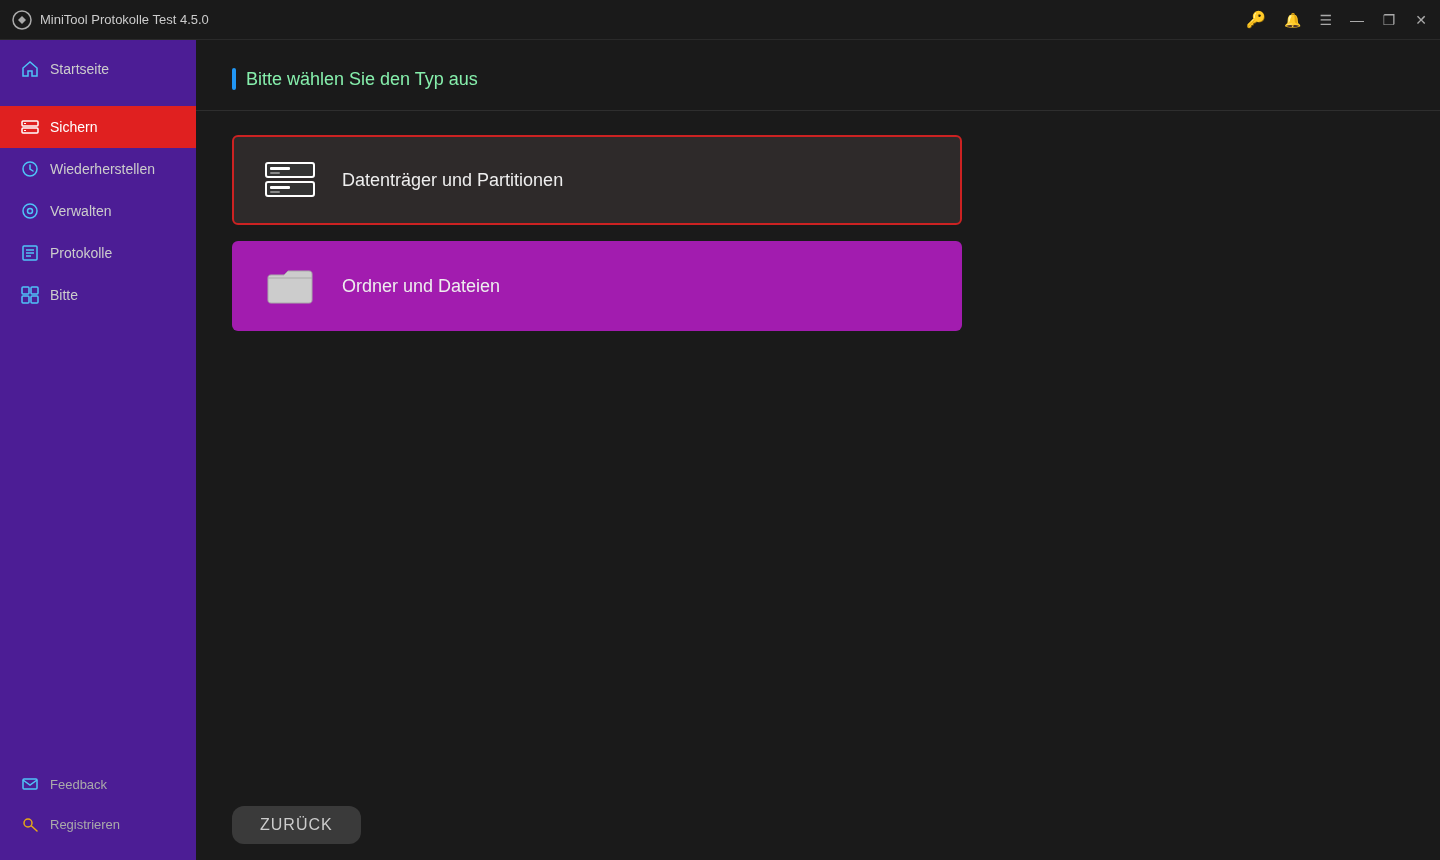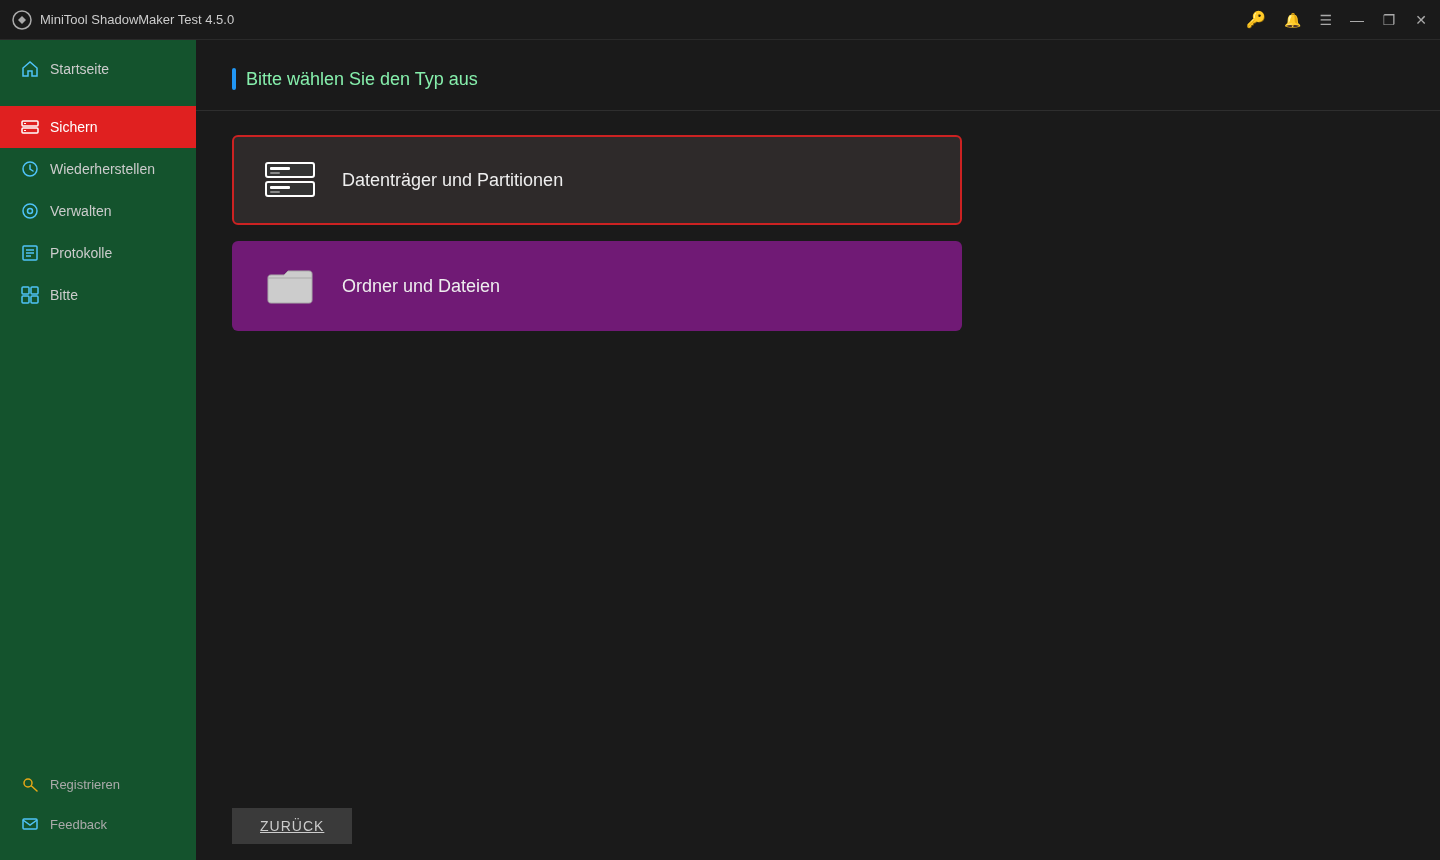--- a/index.html
+++ b/index.html
@@ -65,21 +65,21 @@
     
     .main-layout {
       display: flex;
       flex: 1;
       overflow: hidden;
     }
 
     
     .sidebar {
       width: 196px;
-      background: #14532d;
+      background: #4c1d95;
       display: flex;
       flex-direction: column;
       flex-shrink: 0;
     }
     .sidebar-nav {
       flex: 1;
       padding-top: 8px;
     }
     .sidebar-item {
       display: flex;
@@ -155,21 +155,21 @@
       display: flex;
       flex-direction: column;
       gap: 16px;
       overflow-y: auto;
     }
 
     
     .option-card {
       width: 730px;
       height: 90px;
-      background: #701a75;
+      background: #a21caf;
       border-radius: 6px;
       display: flex;
       align-items: center;
       padding: 0 28px;
       gap: 24px;
       cursor: pointer;
       border: 2px solid transparent;
     }
     .option-card.selected {
       border: 2px solid #cc2222;
@@ -192,43 +192,42 @@
     .content-footer {
       padding: 16px 36px;
       display: flex;
       align-items: center;
     }
     .btn-back {
       background: #3a3a3a;
       color: #cccccc;
       border: none;
       padding: 10px 28px;
-      font-size: 14px;
+      font-size: 16px;
       letter-spacing: 1px;
       cursor: pointer;
-      border-radius: 0;
+      border-radius: 12px;
       text-transform: uppercase;
-      text-decoration: underline;
     }
 
     
     svg { display: block; }
   </style>
 </head>
 <body>
 
 <div class="title-bar">
   <div class="title-bar-left">
     <div class="title-bar-logo">
       <svg width="20" height="20" viewBox="0 0 20 20">
         <circle cx="10" cy="10" r="9" fill="none" stroke="#aaaaaa" stroke-width="1.5"></circle>
         <path d="M6 10 L10 6 L14 10 L10 14 Z" fill="#aaaaaa"></path>
       </svg>
     </div>
-    <span class="title-bar-title">MiniTool ShadowMaker Test 4.5.0</span>
+    <span class="title-bar-title">MiniTool Protokolle Test 4.5.0</span>
   </div>
   <div class="title-bar-controls">
     <span class="title-bar-icon" style="color:#e6a817; font-size:16px;">🔑</span>
     <span class="title-bar-icon">🔔</span>
     <span class="title-bar-icon">☰</span>
     <span class="title-bar-btn">—</span>
     <span class="title-bar-btn">❐</span>
     <span class="title-bar-btn">✕</span>
   </div>
 </div>
@@ -302,34 +301,34 @@
           </svg>
         </div>
         <span class="sidebar-label">Bitte</span>
       </div>
     </nav>
 
     <div class="sidebar-bottom">
       <div class="sidebar-bottom-item">
         <div class="sidebar-icon">
           <svg width="16" height="16" viewBox="0 0 16 16" fill="none">
+            <rect x="1" y="3" width="14" height="10" rx="1" stroke="#4fc3f7" stroke-width="1.5"></rect>
+            <polyline points="1,4 8,9 15,4" stroke="#4fc3f7" stroke-width="1.5" fill="none"></polyline>
+          </svg>
+        </div>
+        <span>Feedback</span>
+      </div>
+      <div class="sidebar-bottom-item">
+        <div class="sidebar-icon">
+          <svg width="16" height="16" viewBox="0 0 16 16" fill="none">
             <circle cx="6" cy="7" r="4" stroke="#e6a817" stroke-width="1.5"></circle>
             <line x1="9.5" y1="10" x2="15" y2="15" stroke="#e6a817" stroke-width="1.5" stroke-linecap="round"></line>
           </svg>
         </div>
         <span>Registrieren</span>
-      </div>
-      <div class="sidebar-bottom-item">
-        <div class="sidebar-icon">
-          <svg width="16" height="16" viewBox="0 0 16 16" fill="none">
-            <rect x="1" y="3" width="14" height="10" rx="1" stroke="#4fc3f7" stroke-width="1.5"></rect>
-            <polyline points="1,4 8,9 15,4" stroke="#4fc3f7" stroke-width="1.5" fill="none"></polyline>
-          </svg>
-        </div>
-        <span>Feedback</span>
       </div>
     </div>
   </div>
 
   <div class="content">
 
     <div class="content-header">
       <div class="content-header-bar"></div>
       <span class="content-header-title">Bitte wählen Sie den Typ aus</span>
     </div>

